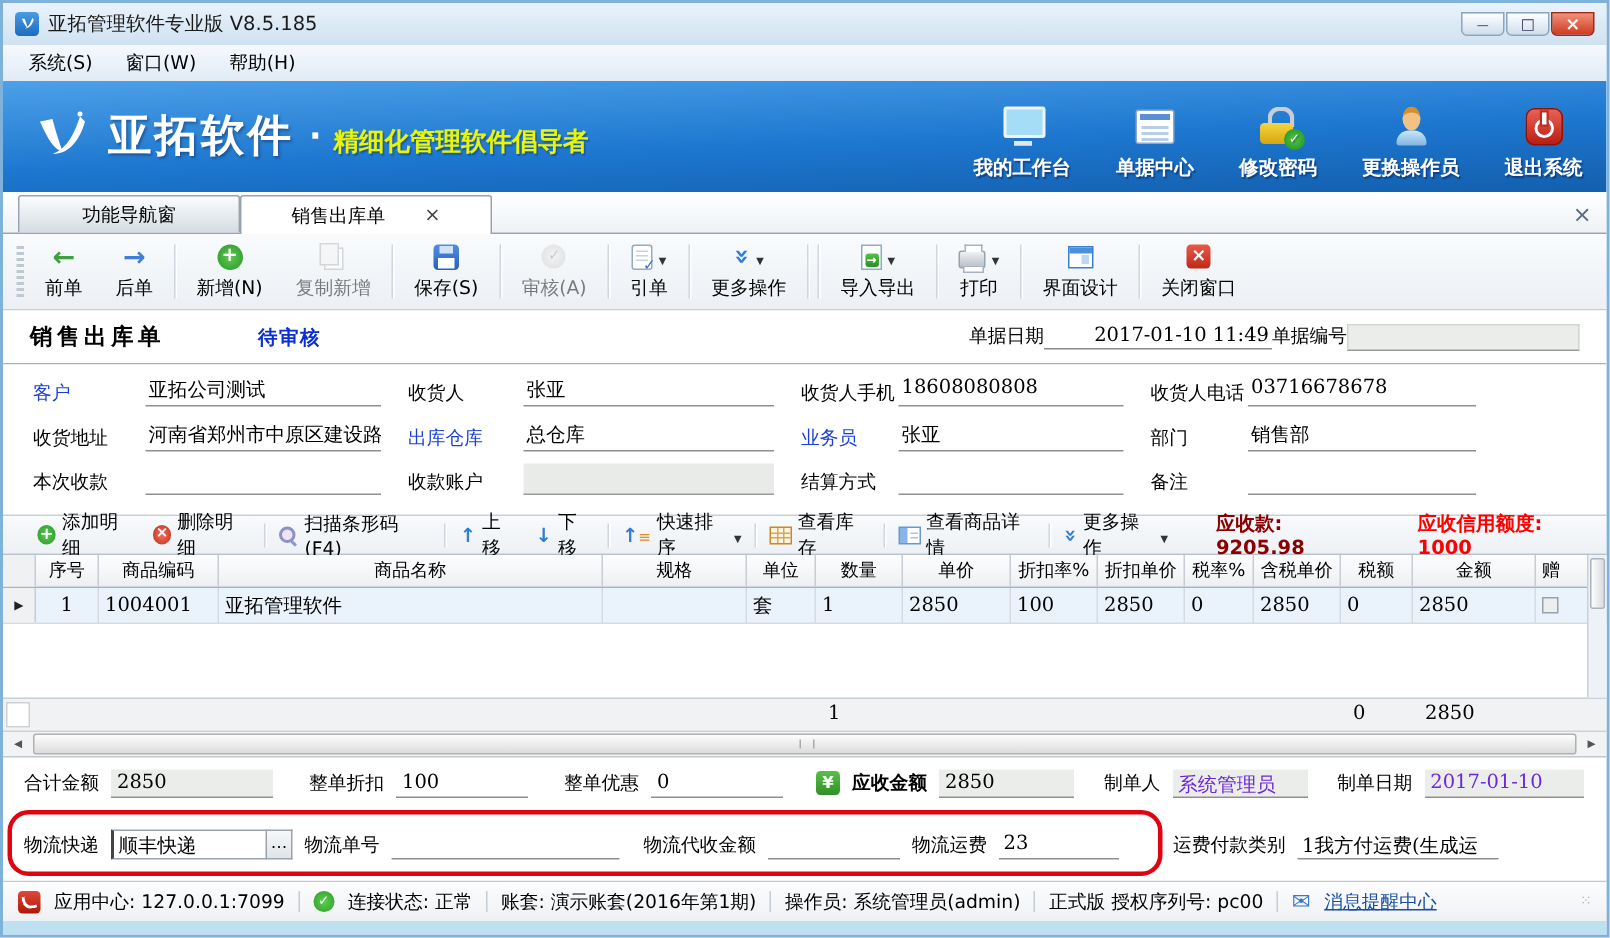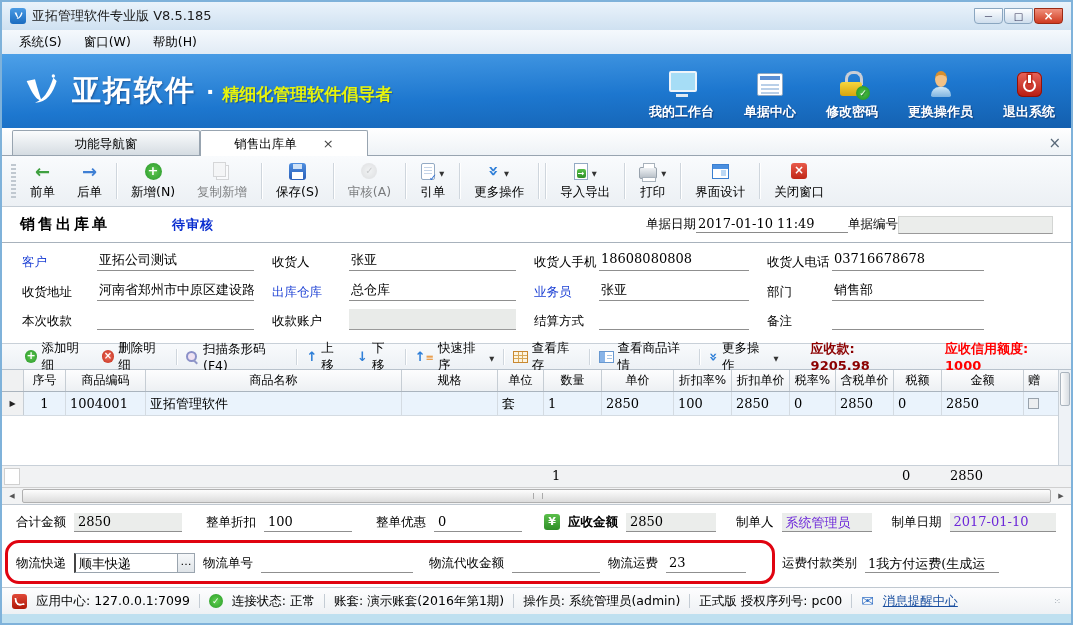--- a/index.html
+++ b/index.html
@@ -45,21 +45,21 @@
   .i-person{position:relative;width:26px;height:26px;}
   .i-person::before{content:"";position:absolute;top:0;left:7px;width:12px;height:12px;background:#f2c186;border-radius:50%;border-top:4px solid #d78f2e;}
   .i-person::after{content:"";position:absolute;bottom:0;left:3px;width:20px;height:10px;background:linear-gradient(#cde7f8,#7fb4e0);border-radius:9px 9px 2px 2px;}
   .i-exit{width:25px;height:25px;background:linear-gradient(#e8655a,#b71b10);border-radius:6px;position:relative;box-shadow:inset 0 0 0 1px #8f120a;}
   .i-exit::before{content:"";position:absolute;left:6px;top:7px;width:9px;height:9px;border:2.5px solid #fff;border-radius:50%;}
   .i-exit::after{content:"";position:absolute;left:11px;top:3px;width:3px;height:8px;background:#fff;box-shadow:0 0 0 1.5px #c22c1c;}
 
   
   .tabstrip{height:28px;flex:0 0 28px;display:flex;align-items:flex-end;padding:3px 10px 0;background:linear-gradient(#ffffff,#eef2f6);border-bottom:1px solid #98a4b0;}
   .tab{height:25px;line-height:23px;font-size:12.5px;border:1px solid #98a4b0;border-bottom:none;border-radius:2px 2px 0 0;display:flex;align-items:center;justify-content:center;cursor:pointer;}
-  .tab-nav{width:188px;background:linear-gradient(#fbfcfd,#d5dce2);}
+  .tab-nav{width:148px;background:linear-gradient(#fbfcfd,#d5dce2);font-family:Liberation Serif, serif;}
   .tab-doc{width:168px;background:#fff;margin-bottom:-1px;height:26px;position:relative;z-index:2;gap:26px;}
   .tclose{font-size:13px;color:#444;line-height:1;}
   .tclose::before{content:"×";}
   .sclose{margin-left:auto;align-self:center;color:#5a6a7a;font-size:15px;cursor:pointer;}
   .sclose::before{content:"×";}
 
   
   .toolbar{height:51px;flex:0 0 51px;background:linear-gradient(#f9fbfd,#ecf0f4);border-bottom:1px solid #c5cdd5;display:flex;align-items:stretch;padding:2px 2px 2px 6px;}
   .grip{width:5px;margin:6px 3px;background:repeating-linear-gradient(180deg,#c0c8d0 0 2px,transparent 2px 4px);}
   .tsep{width:1px;margin:5px 3px;background:#cfd6dd;box-shadow:1px 0 0 #fff;}
@@ -94,21 +94,21 @@
   .i-ui::before{content:"";position:absolute;top:0;left:0;right:0;height:4px;background:#4a8fe0;}
   .i-ui::after{content:"";position:absolute;top:5px;right:2px;bottom:2px;width:5px;background:#bcd8f4;}
   .i-closewin{width:16px;height:16px;background:linear-gradient(#e85a4a,#c02818);border-radius:3px;}
   .i-closewin::before{content:"×";color:#fff;font-size:12px;font-weight:bold;line-height:15px;display:block;text-align:center;}
 
   
   .docbar{height:36px;flex:0 0 36px;display:flex;align-items:center;padding:0 18px;border-bottom:1px solid #a8b2bc;background:#fff;}
   .dtitle{font-size:15px;font-weight:bold;letter-spacing:3px;}
   .dstatus{margin-left:62px;color:#0b2fd0;font-weight:bold;font-size:13px;letter-spacing:1px;}
   .dright{margin-left:auto;display:flex;align-items:center;font-size:12.5px;}
-  .dval{width:152px;border-bottom:1px solid #8a8a8a;font-size:13px;padding:0 2px 1px;}
+  .dval{width:152px;border-bottom:1px solid #8a8a8a;font-size:13px;padding:0 2px 1px;text-align:right;}
   .dbox{width:155px;height:18px;background:#ebedeb;border:1px solid #d3d5d3;border-bottom:1px solid #9a9a9a;}
 
   
   .fields{flex:0 0 100px;display:grid;grid-template-columns:77px 173px 79px 183px 67px 166px 67px 168px;align-content:space-evenly;padding:2px 0 4px 18px;background:#fff;font-size:12.5px;}
   .flbl{padding:4px 2px;}
   .flbl.blue{color:#1b3fd4;}
   .fval{height:21px;border-bottom:1px solid #8f8f8f;margin-right:16px;font-size:13px;padding:1px 2px 0;white-space:nowrap;overflow:hidden;}
   .fval.gray{background:#e9ebe9;border-bottom-color:#9a9a9a;}
 
   

